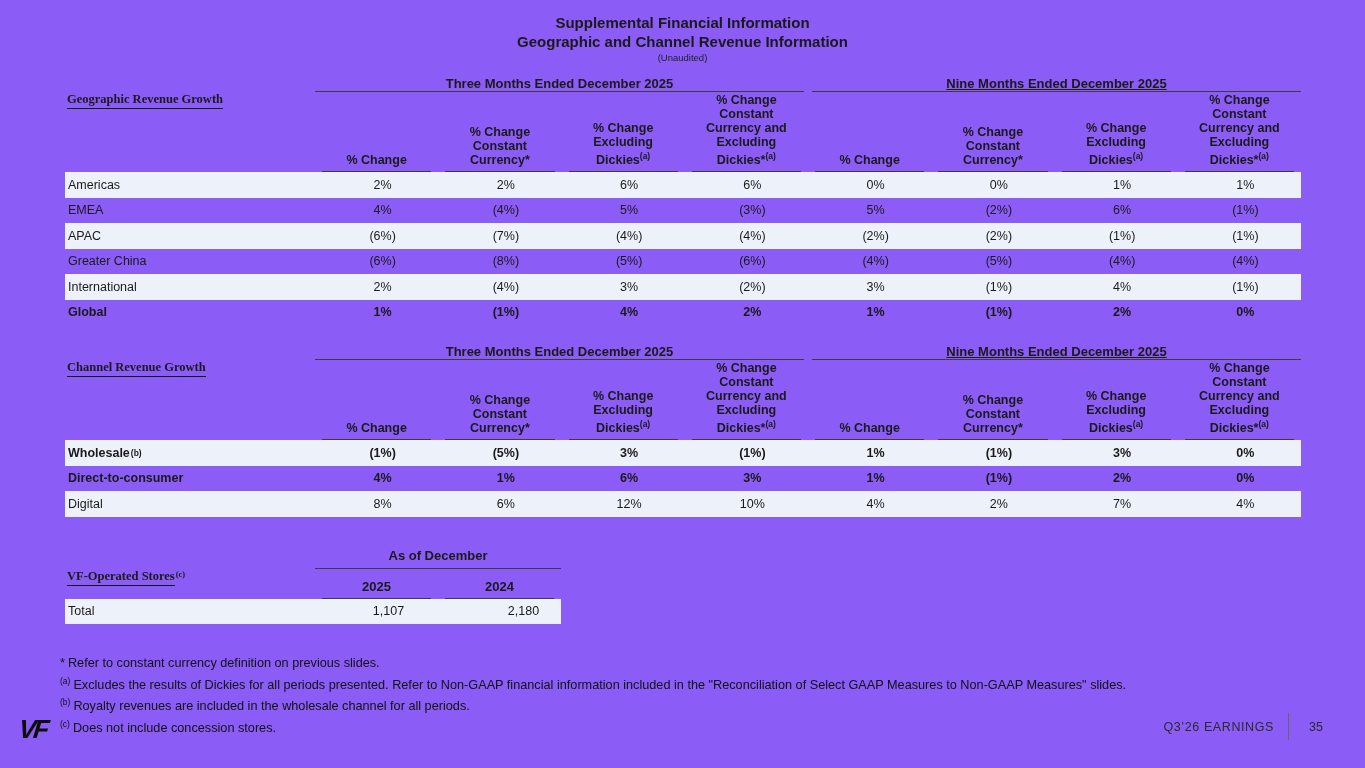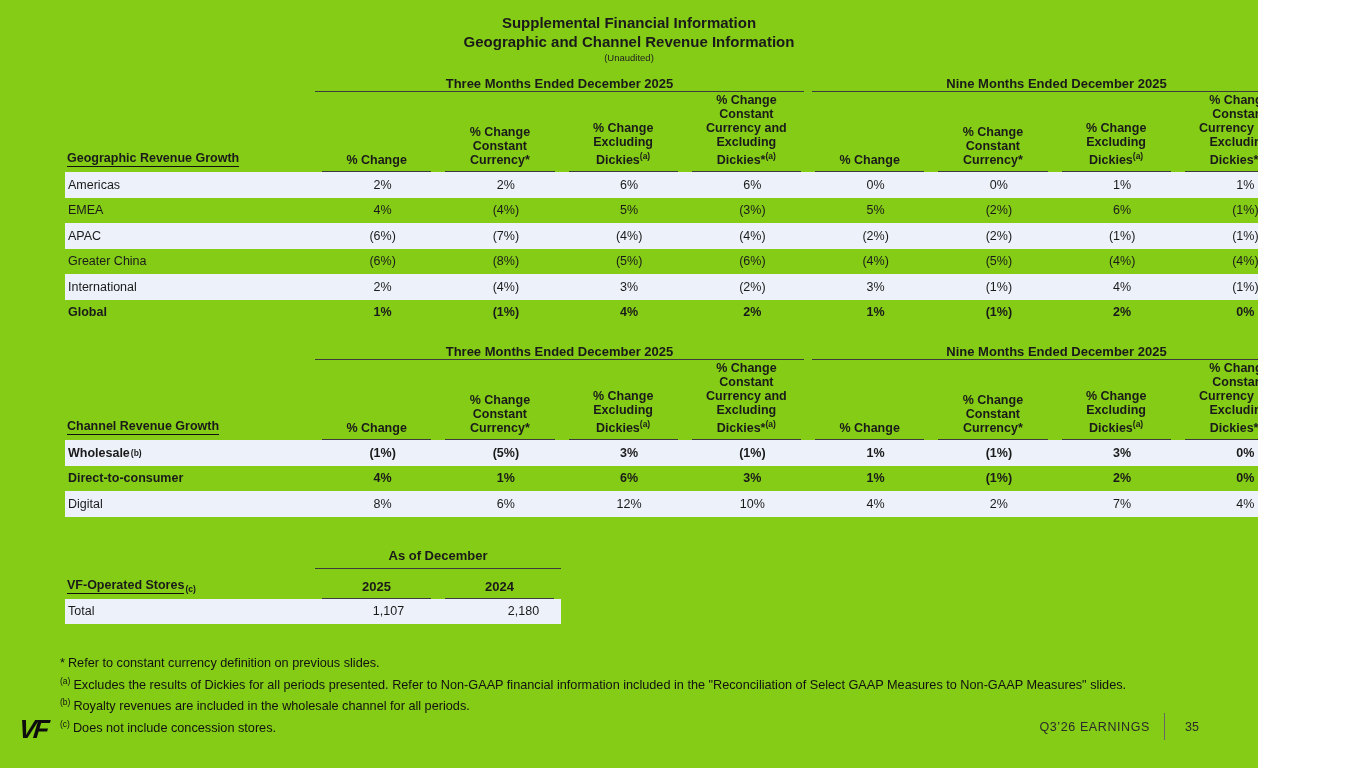--- a/index.html
+++ b/index.html
@@ -1,42 +1,42 @@
 <!DOCTYPE html>
 <html><head>
 <meta charset="utf-8">
 <style>
   html,body { margin:0; padding:0; background:#ffffff; }
   .slide {
-    position:relative; width:1258px; height:768px; overflow:hidden;
-    background:#84cc16; color:#1a1a1a;
+    position:relative; width:1365px; height:768px; overflow:hidden;
+    background:#8b5cf6; color:#1a1a1a;
     font-family:"Liberation Sans", sans-serif;
   }
   .topbar {
     height:8px; width:100%;
     background:linear-gradient(90deg,#8f3996 0%,#6f529b %, #8f3996 0%, #585f9e 20%, #2f8794 32%, #119d8b 45%, #2baa6a 58%, #7cc145 72%, #c6d831 86%, #f5e82e 100%);
   }
   .titles { text-align:center; margin-top:5px; }
   .t1 { font-size:15px; font-weight:bold; line-height:19px; }
   .t3 { font-size:9.5px; margin-top:1px; color:#222; }
 
   .tbl { margin-left:65px; width:1236px; }
   .tbl-geo { margin-top:13px; }
   .tbl-channel { margin-top:19px; }
   .grid9 { display:grid; grid-template-columns:250px repeat(8,1fr); }
   .spanrow { align-items:end; }
   .span4 {
     grid-column:span 4; text-align:center; font-weight:bold; font-size:13px;
     border-bottom:1.2px solid #3c3c3c; 
   }
   .span4.sp-first { margin-right:4px; }
-  .span4.sp-second { margin-left:4px; }
+  .span4.sp-second { margin-left:4px;text-decoration:underline; }
 
   .colhead { min-height:80px; }
-  .labcell { display:flex; align-items:flex-end; padding-bottom:5px; padding-left:2px; }
+  .labcell { display:flex; align-items:flex-start; padding-bottom:5px; padding-left:2px;font-family:Liberation Serif, serif; }
   .rowgroup-title { font-weight:bold; font-size:12.5px; border-bottom:1.5px solid #111; padding-bottom:1px; white-space:nowrap; }
   .lsup { font-size:8.5px; font-weight:bold; vertical-align:super; margin-left:1px; }
   .ch { display:flex; align-items:flex-end; }
   .ch-in {
     flex:1; margin:0 7px; border-bottom:1.2px solid #3c3c3c;
     padding-bottom:4px; text-align:center; font-weight:bold;
     font-size:12.5px; line-height:14px;
   }
   .ch-in sup { font-size:8.5px; }
 
@@ -59,21 +59,21 @@
   .footnotes { margin:31px 0 0 60px; font-size:12.7px; line-height:17.6px; color:#111; }
   .fn-marker-sup { font-size:8.5px; vertical-align:super; margin-right:3px; }
   .fn-marker-star { margin-right:3px; }
 
   .vf-logo {
     position:absolute; left:19px; bottom:23px;
     font-weight:800; font-style:italic; font-size:26px; letter-spacing:-3px;
     transform:skewX(-6deg); color:#0d0d0d;
   }
   .footer-right {
-    position:absolute; right:56px; bottom:28px;
+    position:absolute; right:39px; bottom:28px;
     display:flex; align-items:center; font-size:12.5px; color:#2b2b2b;
   }
   .footer-label { letter-spacing:0.6px; }
   .vline { width:1px; height:27px; background:#666; margin:0 17px 0 14px; }
   .page-num { min-width:20px; text-align:center; }
 </style>
 </head>
 <body>
 
 <div class="slide">

